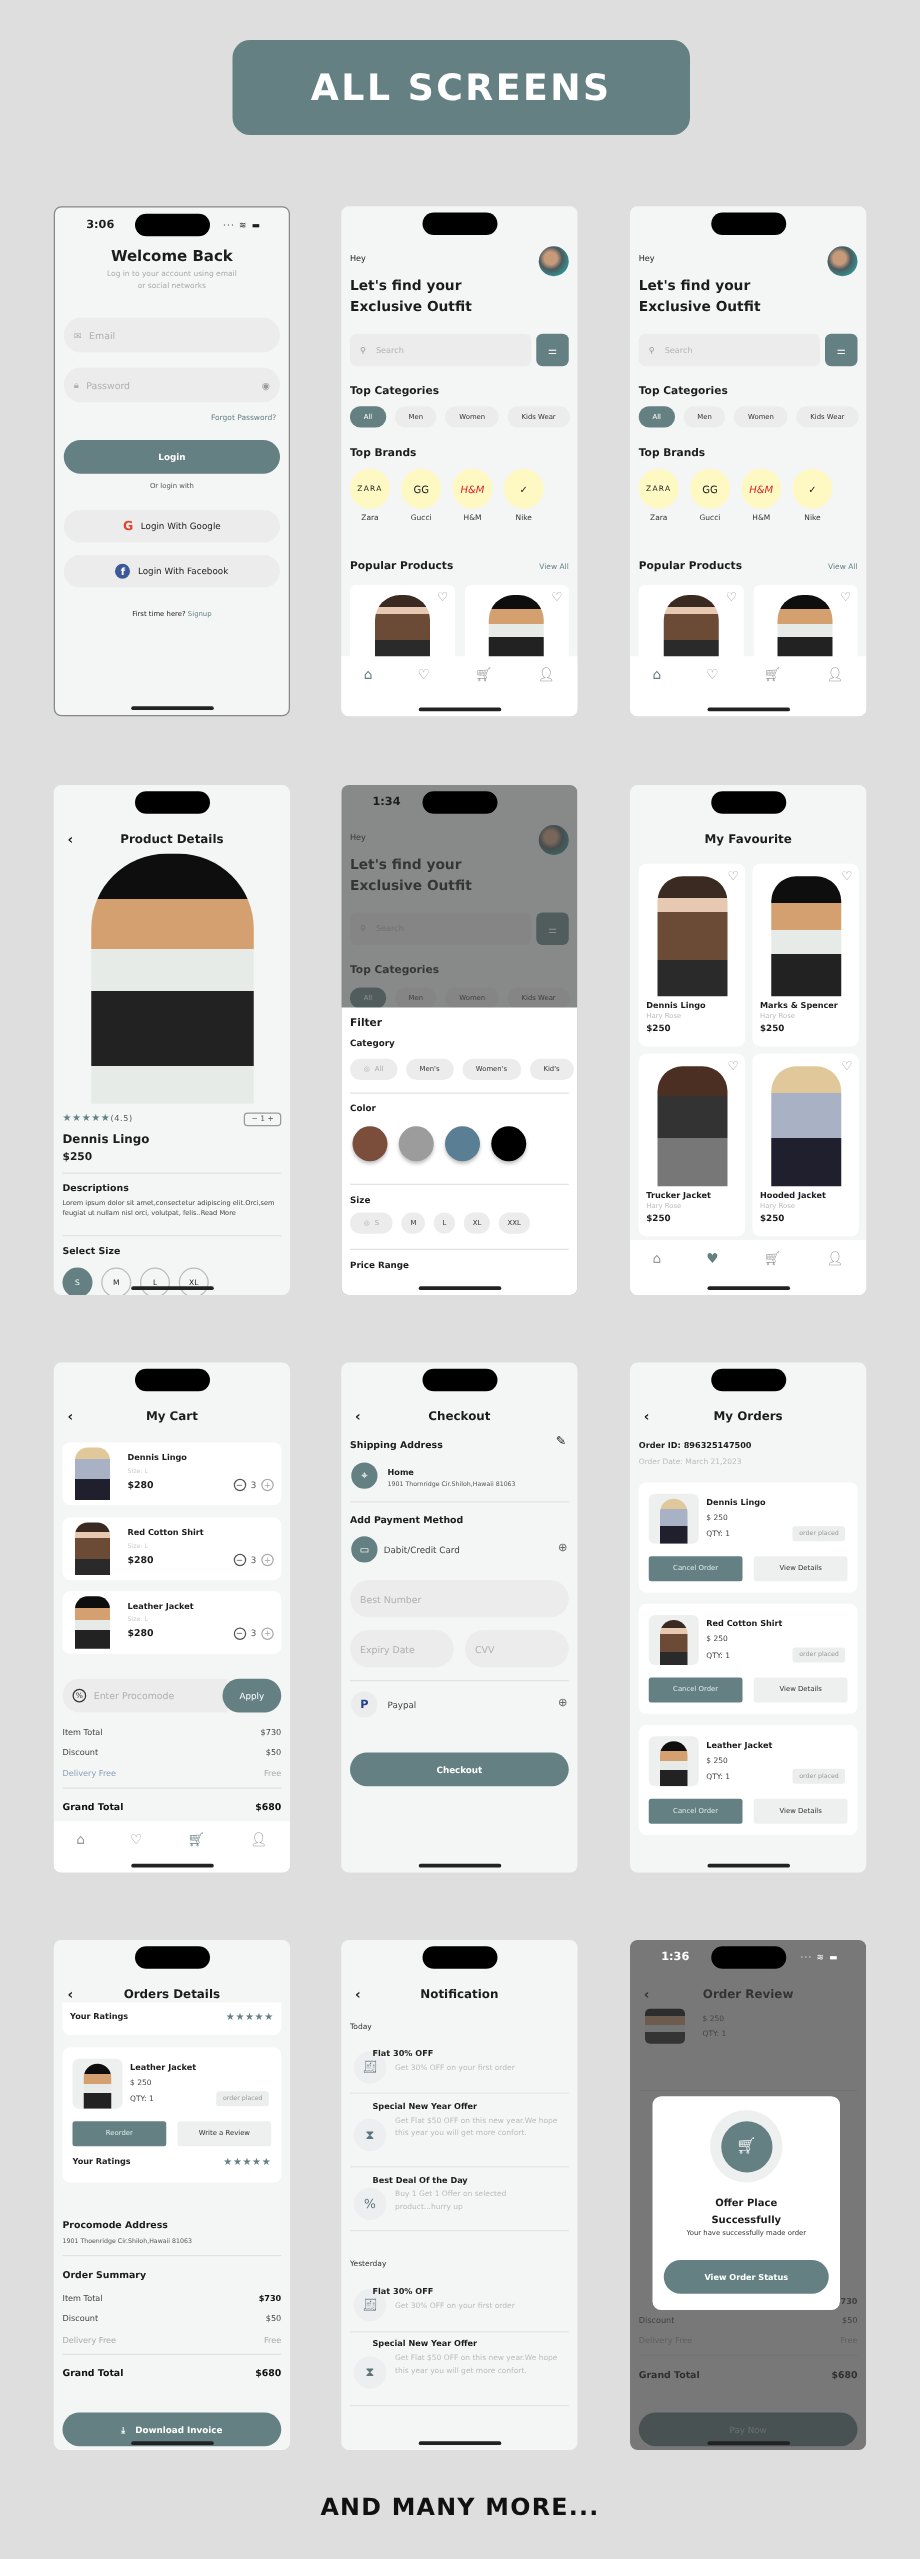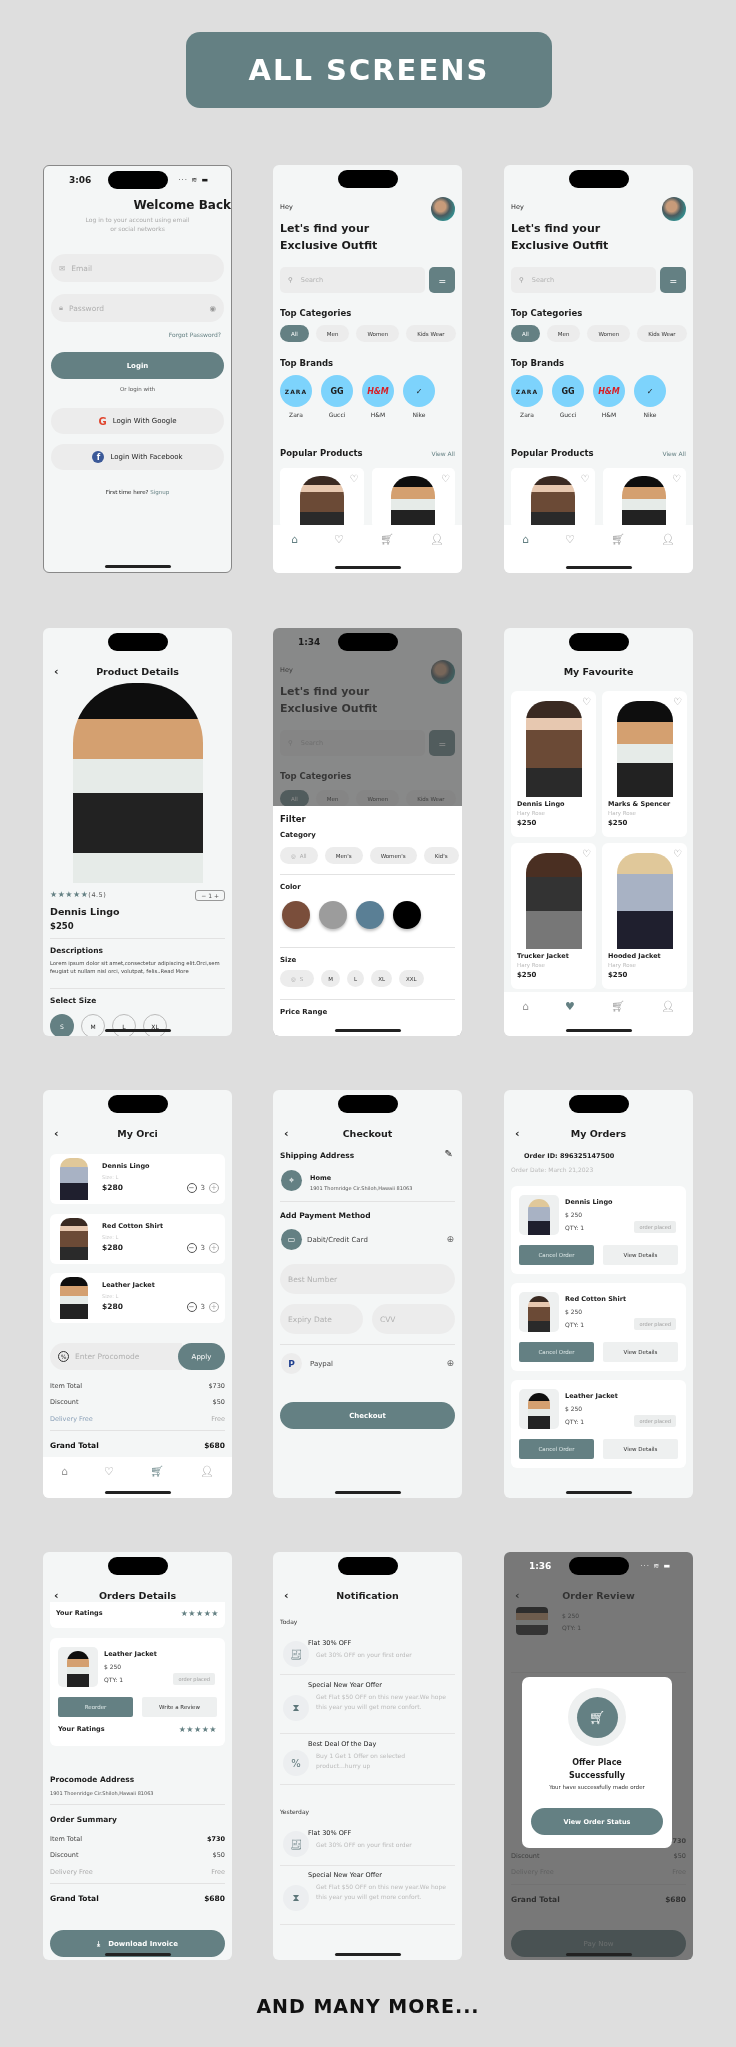--- a/index.html
+++ b/index.html
@@ -22,21 +22,21 @@
 .h-title{position:absolute;left:7px;top:55px;font-size:11px;font-weight:bold;line-height:17px;width:120px}
 .avatar{position:absolute;right:7px;top:32px;width:24px;height:24px;border-radius:50%;background:radial-gradient(circle at 40% 40%,#c79b7a 0 25%,#4b5a5e 45%,#2f9a9a 80%)}
 .search{position:absolute;left:7px;top:102px;width:145px;height:26px;background:#ececec;border-radius:5px;font-size:6.5px;color:#b4b4b4;display:flex;align-items:center;padding-left:8px;gap:8px}
 .filter-btn{position:absolute;right:7px;top:102px;width:26px;height:26px;background:#648083;border-radius:5px;color:#fff;font-size:8px;display:flex;align-items:center;justify-content:center}
 .sec{position:absolute;left:7px;font-size:8.5px;font-weight:bold}
 .chips{position:absolute;left:7px;display:flex;gap:7px;white-space:nowrap}
 .chip{height:17px;padding:0 11px;border-radius:9px;background:#ececec;font-size:5.5px;display:flex;align-items:center;color:#333}
 .chip.active{background:#648083;color:#fff}
 .brands{position:absolute;left:7px;top:210px;display:flex;gap:9px}
 .brand{width:32px;text-align:center}
-.brand .logo{width:32px;height:32px;border-radius:50%;background:#7dd3fc;display:flex;align-items:center;justify-content:center;font-size:8px;font-weight:bold}
+.brand .logo{width:32px;height:32px;border-radius:50%;background:#fef9c3;display:flex;align-items:center;justify-content:center;font-size:8px;font-weight:normal}
 .brand .nm{font-size:6px;margin-top:4px;color:#333}
 .viewall{position:absolute;right:7px;font-size:6px;color:#648083}
 .prod-row{position:absolute;left:7px;right:7px;display:flex;gap:8px}
 .prod-card{flex:1;height:60px;background:#fff;border-radius:5px;position:relative;overflow:hidden}
 .heart{position:absolute;right:5px;top:5px;font-size:10px;color:#999}
 .person{position:absolute;left:50%;transform:translateX(-50%);bottom:0;width:44px;height:52px;border-radius:20px 20px 0 0}
 .p-man{background:linear-gradient(#3a2a22 0 18%,#e7c8b0 18% 30%,#6b4a36 30% 70%,#2a2a2a 70%)}
 .p-woman{background:linear-gradient(#0e0e0e 0 22%,#d4a070 22% 45%,#e6ebe8 45% 65%,#222 65%)}
 .p-woman2{background:linear-gradient(#e0c89a 0 22%,#a8b2c4 22% 60%,#1f1f2e 60%)}
 .p-woman3{background:linear-gradient(#4a2f22 0 25%,#333 25% 60%,#777 60%)}
@@ -64,34 +64,34 @@
 .oc-img{position:absolute;left:8px;top:9px;width:40px;height:40px;background:#eef0f0;border-radius:5px;overflow:hidden}
 .oc-img .person{width:22px;height:36px}
 .oc-name{position:absolute;left:54px;top:12px;font-size:6.5px;font-weight:bold}
 .oc-price{position:absolute;left:54px;top:25px;font-size:6px;color:#444}
 .oc-qty{position:absolute;left:54px;top:38px;font-size:6px;color:#444}
 .oc-badge{position:absolute;right:10px;top:35px;background:#eceeee;color:#999;font-size:5px;padding:3px 5px;border-radius:2px}
 .oc-cancel{position:absolute;left:8px;top:59px;width:75px;height:20px;background:#648083;color:#dfe9e9;font-size:5.5px;display:flex;align-items:center;justify-content:center;border-radius:2px}
 .oc-view{position:absolute;right:8px;top:59px;width:75px;height:20px;background:#eef0f0;color:#333;font-size:5.5px;display:flex;align-items:center;justify-content:center;border-radius:2px}
 .notif{position:absolute;left:7px;right:7px;border-bottom:1px solid #e4e4e4}
 .notif .ic{position:absolute;left:3px;width:26px;height:26px;border-radius:50%;background:#eceef0;display:flex;align-items:center;justify-content:center;font-size:10px;color:#5d7679}
-.notif .t{position:absolute;left:28px;top:0;font-size:6.5px;font-weight:normal}
+.notif .t{position:absolute;left:18px;top:0;font-size:6.5px;font-weight:bold}
 .notif .d{position:absolute;left:36px;top:11px;font-size:6px;color:#bbb;line-height:10px;width:132px}
 .stars{color:#648083;letter-spacing:0.5px}
 </style>
 </head>
 <body>
 
 <div class="banner">ALL SCREENS</div>
 
 <div class="phone bordered" style="left:43px;top:165px">
   <div class="island"></div>
   <div class="sb-time">3:06</div>
   <div class="sb-icons">···  ≋ ▬</div>
-  <div class="abs" style="top:32px;width:100%;text-align:right;font-size:12px;font-weight:bold">Welcome Back</div>
+  <div class="abs" style="top:32px;width:100%;text-align:center;font-size:12px;font-weight:bold">Welcome Back</div>
   <div class="abs" style="top:49px;left:40px;right:40px;text-align:center;font-size:6px;color:#aaa;line-height:9px">Log in to your account using email or social networks</div>
   <div class="input" style="top:88px">
       <span>✉</span>
       <span>Email</span>
     </div>
   <div class="input" style="top:128px">
       <span>🔒︎</span>
       <span>Password</span>
       <span style="margin-left:auto;margin-right:8px;color:#999">◉</span>
     </div>
@@ -346,21 +346,21 @@
       <span class="on">♥</span>
       <span>🛒︎</span>
       <span>👤︎</span>
   </div>
   <div class="homebar"></div>
 </div>
 
 <div class="phone" style="left:43px;top:1090px">
   <div class="island"></div>
   <div class="back">‹</div>
-  <div class="p-title">My Orci</div>
+  <div class="p-title">My Cart</div>
   <div class="cart-item" style="top:64px">
       <div class="cart-img p-woman2"></div>
       <div class="ci-name">Dennis Lingo</div>
       <div class="ci-size">Size: L</div>
       <div class="ci-price">$280</div>
       <div class="qty">
         <span class="c">−</span>
         <span>3</span>
         <span class="c l">+</span>
       </div>
@@ -446,21 +446,21 @@
   <div class="abs" style="left:37px;top:270px;font-size:7px;color:#444">Paypal</div>
   <div class="abs" style="right:8px;top:268px;font-size:9px;color:#666">⊕</div>
   <div class="btn-primary" style="top:312px;height:27px">Checkout</div>
   <div class="homebar"></div>
 </div>
 
 <div class="phone" style="left:504px;top:1090px">
   <div class="island"></div>
   <div class="back">‹</div>
   <div class="p-title">My Orders</div>
-  <div class="abs" style="left:20px;top:62px;font-size:6.5px;font-weight:bold">Order ID: 896325147500</div>
+  <div class="abs" style="left:7px;top:62px;font-size:6.5px;font-weight:bold">Order ID: 896325147500</div>
   <div class="abs" style="left:7px;top:76px;font-size:6px;color:#bbb">Order Date: March 21,2023</div>
   <div class="order-card" style="top:96px">
       <div class="oc-img">
         <div class="person p-woman2"></div>
       </div>
       <div class="oc-name">Dennis Lingo</div>
       <div class="oc-price">$ 250</div>
       <div class="oc-qty">QTY: 1</div>
       <div class="oc-badge">order placed</div>
       <div class="oc-cancel">Cancel Order</div>

